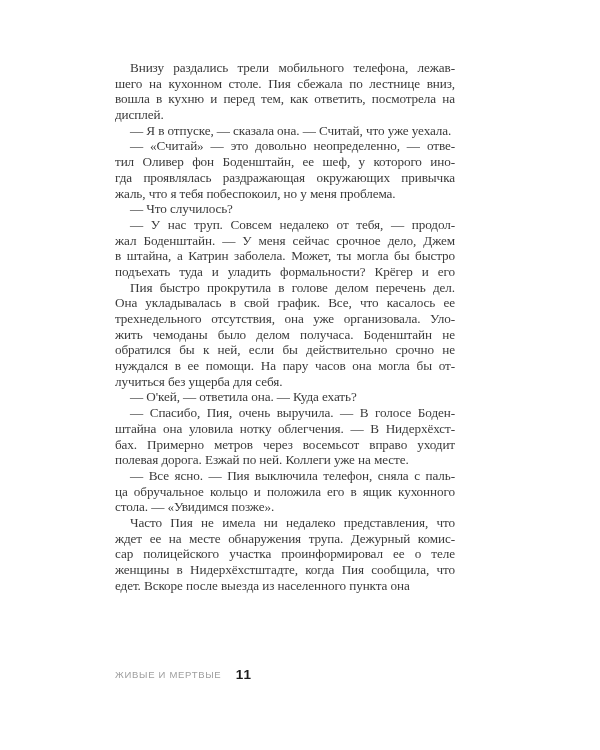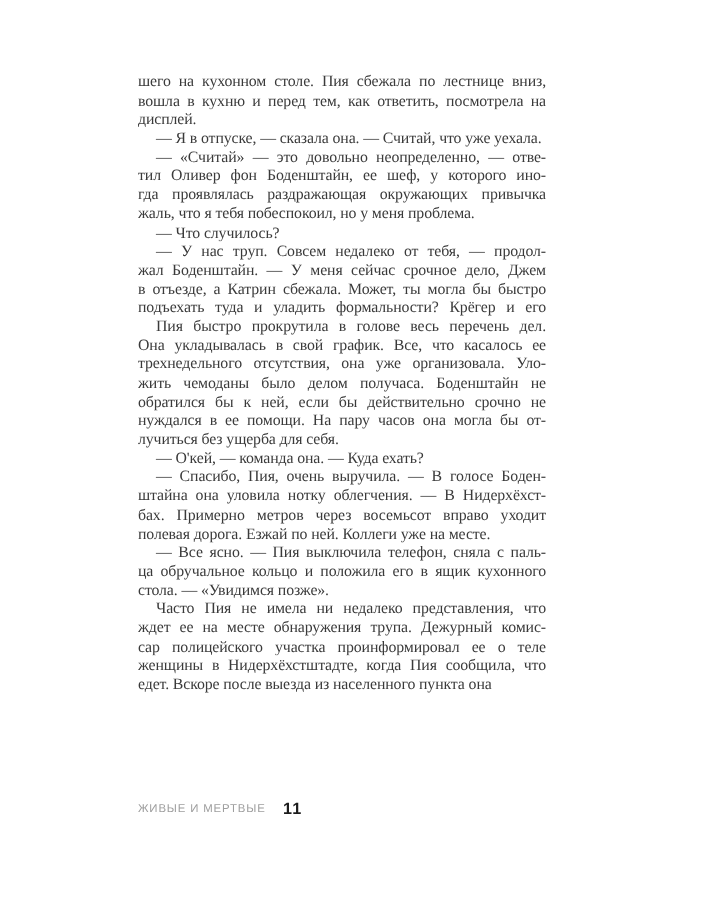--- a/index.html
+++ b/index.html
@@ -66,53 +66,54 @@
     color: var(--page-number-color, #1c1c1c);
     margin-left: 10px;
   }
 </style>
 </head>
 <body>
 
 <div class="book-page">
   <div class="text-block">
       <div class="paragraph">
+        <div class="line first">Внизу раздались трели мобильного телефона, лежав-</div>
         <div class="line">шего на кухонном столе. Пия сбежала по лестнице вниз,</div>
         <div class="line">вошла в кухню и перед тем, как ответить, посмотрела на</div>
         <div class="line last">дисплей.</div>
       </div>
       <div class="paragraph">
         <div class="line first last">— Я в отпуске, — сказала она. — Считай, что уже уехала.</div>
       </div>
       <div class="paragraph">
         <div class="line first">— «Считай» — это довольно неопределенно, — отве-</div>
         <div class="line">тил Оливер фон Боденштайн, ее шеф, у которого ино-</div>
         <div class="line">гда проявлялась раздражающая окружающих привычка</div>
         <div class="line last">жаль, что я тебя побеспокоил, но у меня проблема.</div>
       </div>
       <div class="paragraph">
         <div class="line first last">— Что случилось?</div>
       </div>
       <div class="paragraph">
         <div class="line first">— У нас труп. Совсем недалеко от тебя, — продол-</div>
         <div class="line">жал Боденштайн. — У меня сейчас срочное дело, Джем</div>
-        <div class="line">в отъезде, а Катрин сбежала. Может, ты могла бы быстро</div>
+        <div class="line">в штайна, а Катрин заболела. Может, ты могла бы быстро</div>
         <div class="line">подъехать туда и уладить формальности? Крёгер и его</div>
       </div>
       <div class="paragraph">
-        <div class="line first">Пия быстро прокрутила в голове весь перечень дел.</div>
+        <div class="line first">Пия быстро прокрутила в голове делом перечень дел.</div>
         <div class="line">Она укладывалась в свой график. Все, что касалось ее</div>
         <div class="line">трехнедельного отсутствия, она уже организовала. Уло-</div>
         <div class="line">жить чемоданы было делом получаса. Боденштайн не</div>
         <div class="line">обратился бы к ней, если бы действительно срочно не</div>
         <div class="line">нуждался в ее помощи. На пару часов она могла бы от-</div>
         <div class="line last">лучиться без ущерба для себя.</div>
       </div>
       <div class="paragraph">
-        <div class="line first last">— О'кей, — команда она. — Куда ехать?</div>
+        <div class="line first last">— О'кей, — ответила она. — Куда ехать?</div>
       </div>
       <div class="paragraph">
         <div class="line first">— Спасибо, Пия, очень выручила. — В голосе Боден-</div>
         <div class="line">штайна она уловила нотку облегчения. — В Нидерхёхст-</div>
         <div class="line">бах. Примерно метров через восемьсот вправо уходит</div>
         <div class="line last">полевая дорога. Езжай по ней. Коллеги уже на месте.</div>
       </div>
       <div class="paragraph">
         <div class="line first">— Все ясно. — Пия выключила телефон, сняла с паль-</div>
         <div class="line">ца обручальное кольцо и положила его в ящик кухонного</div>

